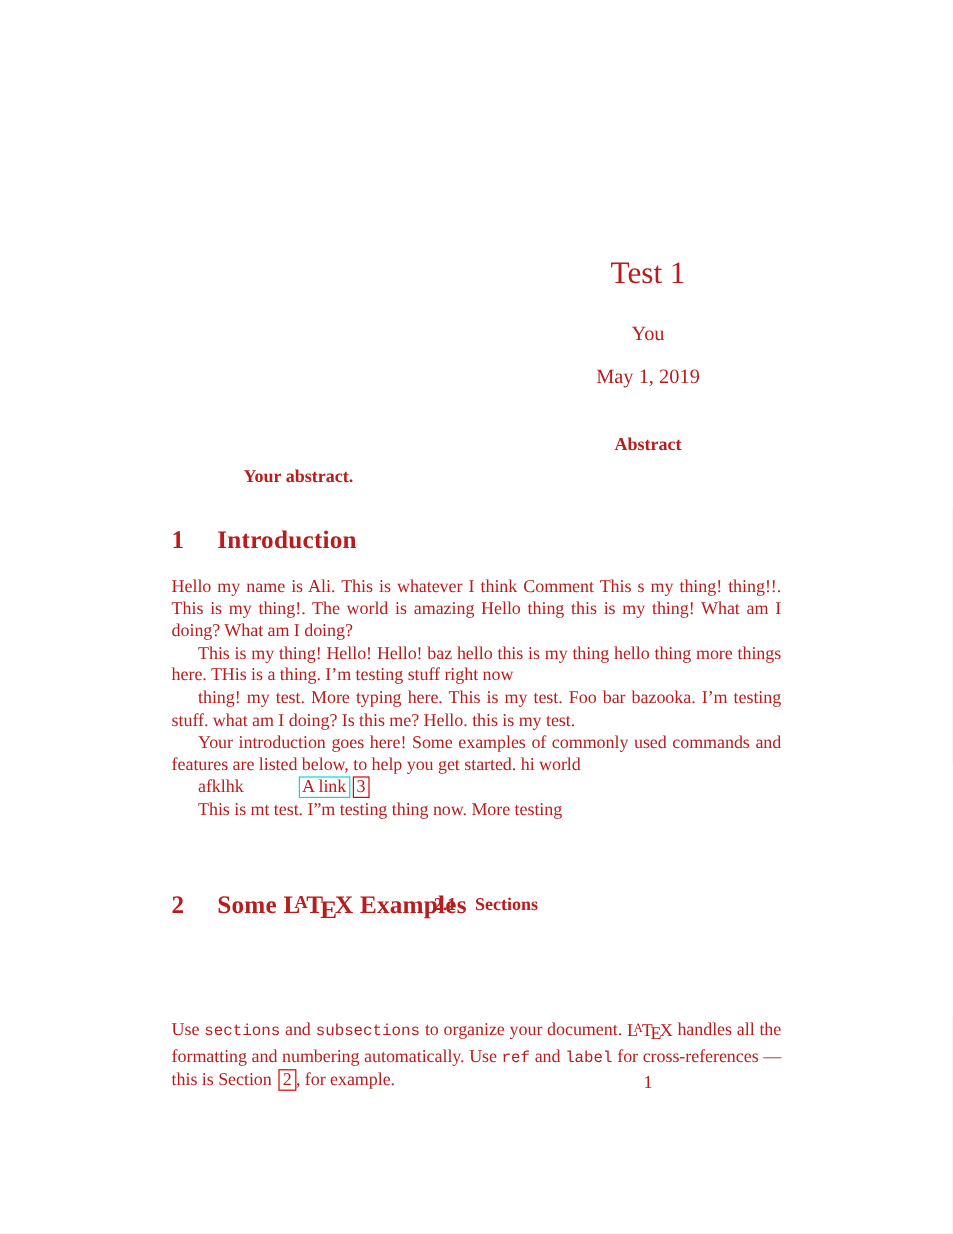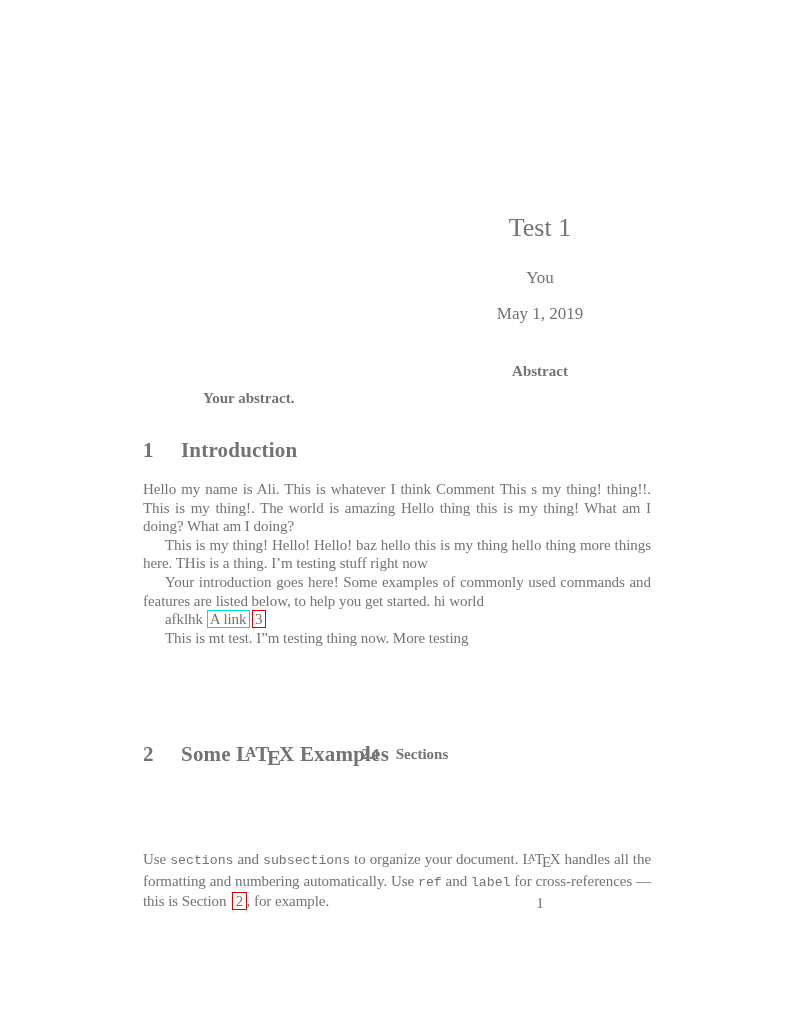--- a/index.html
+++ b/index.html
@@ -39,46 +39,47 @@
     hyphens: auto;
     -webkit-hyphens: auto;
   }
   .intro-body { top: 480px; width: 508px; }
   .sub-body   { top: 848px; width: 508px; }
   .body-text p { margin: 0; }
   .body-text p.indent { text-indent: 22px; }
 
   .tt { font-family: "Liberation Mono", "DejaVu Sans Mono", monospace; font-size: 0.88em; letter-spacing: 0; }
 
-  .hlink { border: 1px solid #00dddd; padding: 0 2px; }
+  .hlink { border: 1px solid #00dddd; padding: 0 2px; margin-left: 42px; }
   .rref  { border: 1px solid #dd0000; padding: 0 2.5px; margin-left: 2px; }
 
   .latex { white-space: nowrap; }
   .latex .la { display: inline-block; font-size: 0.72em; vertical-align: 0.26em; margin-left: -0.34em; margin-right: -0.08em; }
   .latex .le { display: inline-block; vertical-align: -0.21em; margin-left: -0.12em; margin-right: -0.1em; }
 
   .page-number { top: 895px; width: 100%; text-align: center; font-size: 15px; }
 </style>
 </head>
 <body>
 
-<div class="page" style="background: rgb(255, 255, 255); color: #737373;">
+<div class="page" style="background: rgb(255, 255, 255); color: #b91c1c;">
 
   <div class="content doc-title">Test 1</div>
   <div class="content doc-author">You</div>
   <div class="content doc-date">May 1, 2019</div>
 
   <div class="content abs-head">Abstract</div>
   <div class="abs-body" style="position:absolute;font-weight:bold;">Your abstract.</div>
 
   <div class="content sec-heading sec1"><span class="sec-num">1</span><span>Introduction</span></div>
 
   <div class="content body-text intro-body">
       <p>Hello my name is Ali. This is whatever I think Comment This s my thing! thing!!. This is my thing!. The world is amazing Hello thing this is my thing! What am I doing? What am I doing?</p>
       <p class="indent">This is my thing! Hello! Hello! baz hello this is my thing hello thing more things here. THis is a thing. I’m testing stuff right now</p>
+      <p class="indent">thing! my test. More typing here. This is my test. Foo bar bazooka. I’m testing stuff. what am I doing? Is this me? Hello. this is my test.</p>
       <p class="indent">Your introduction goes here! Some examples of commonly used commands and features are listed below, to help you get started. hi world</p>
       <p class="indent">afklhk <span class="hlink" style="border-color: rgb(0, 221, 221);">A link</span><span class="rref" style="border-color: rgb(221, 0, 0);">3</span></p>
       <p class="indent">This is mt test. I”m testing thing now. More testing</p>
     </div>
 
   <div class="content sec-heading sec2"><span class="sec-num">2</span><span>Some <span class="latex"><span>L</span><span class="la">A</span><span>T</span><span class="le">E</span><span>X</span></span> Examples</span></div>
 
   <div class="content subsec-heading"><span class="subsec-num">2.1</span><span>Sections</span></div>
 
   <div class="content body-text sub-body">

